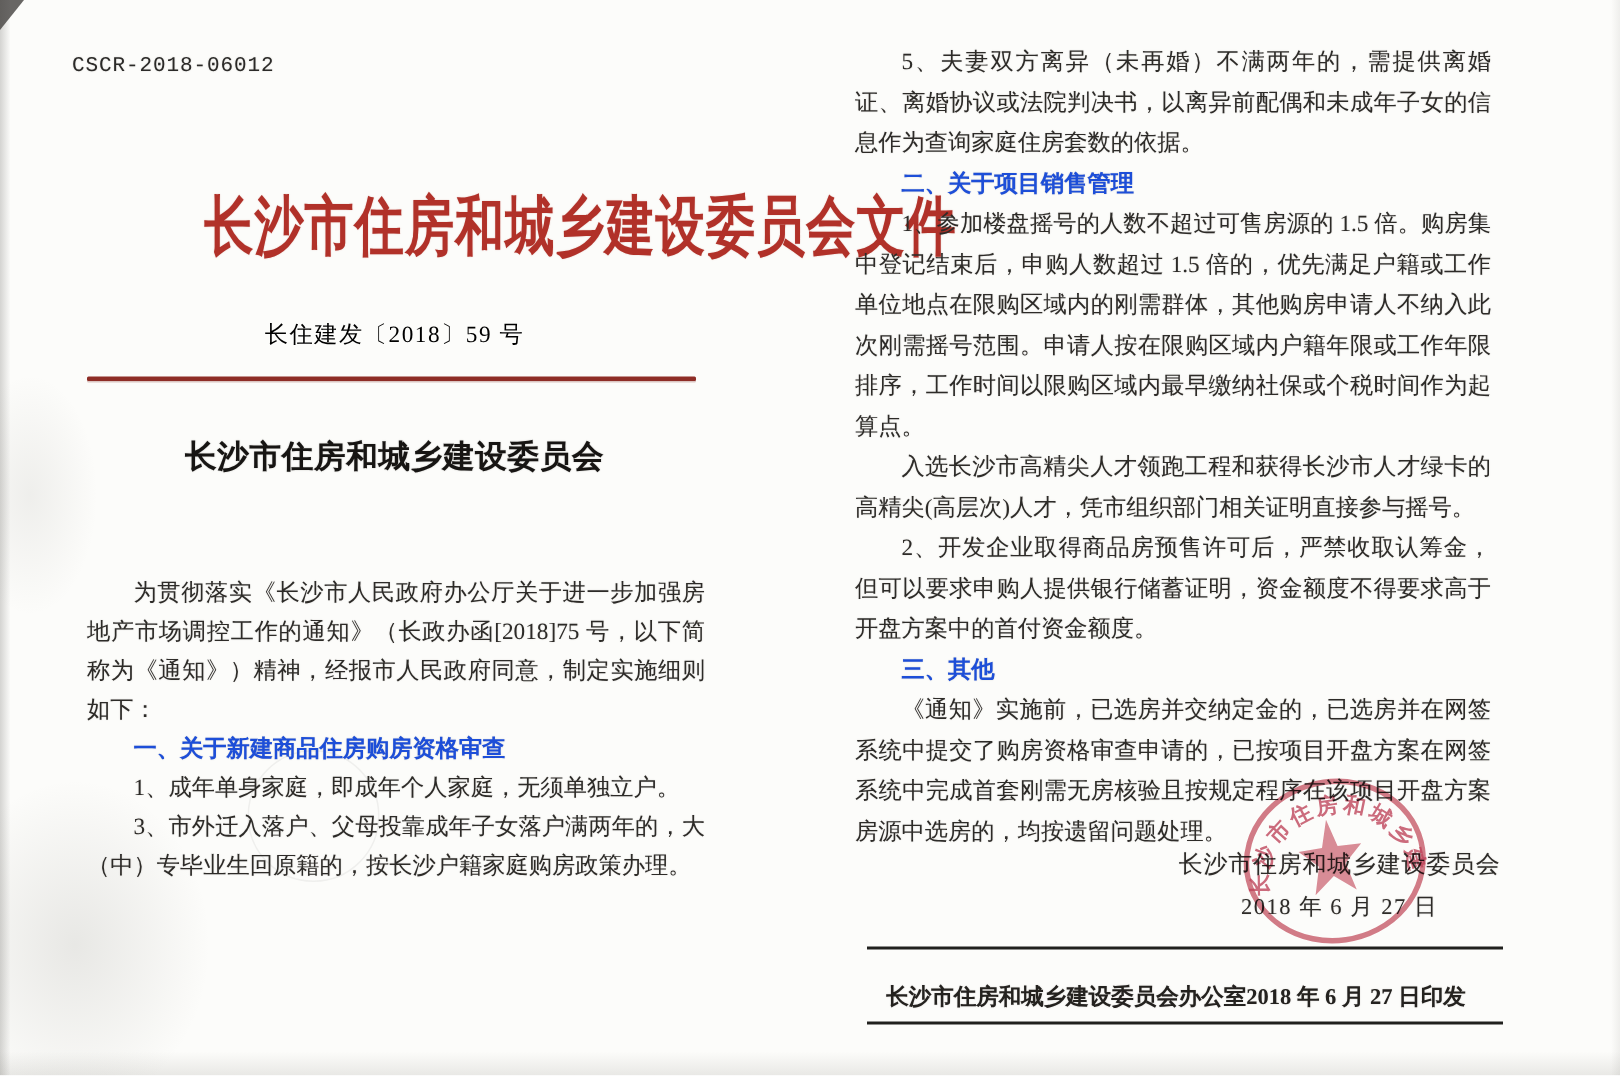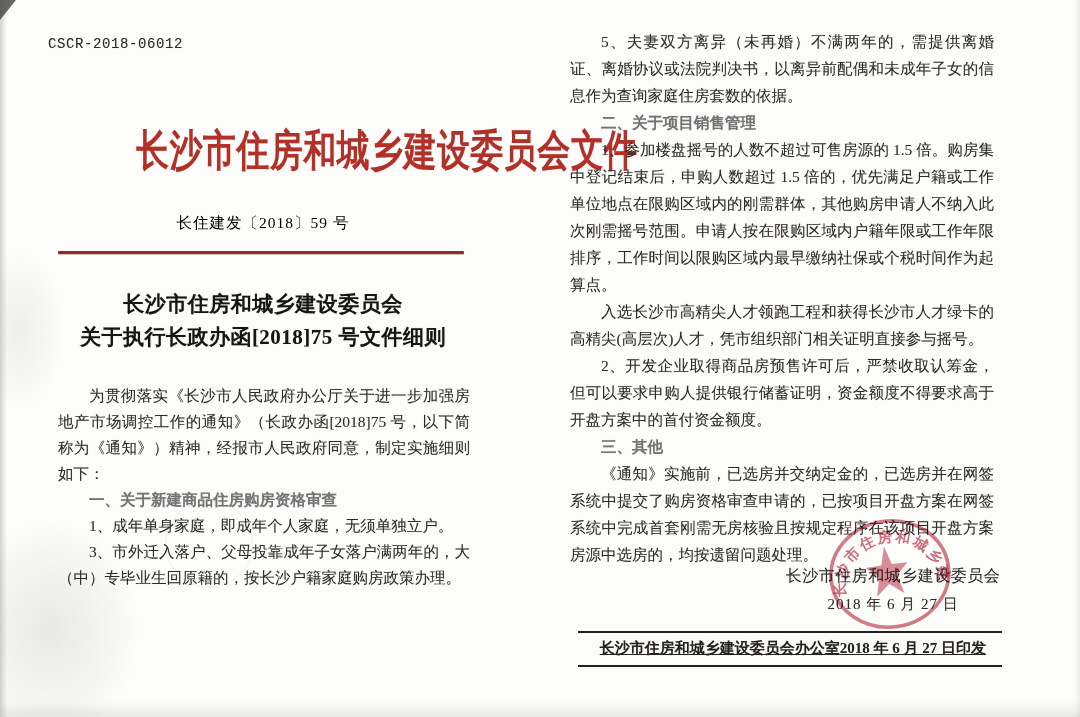--- a/index.html
+++ b/index.html
@@ -44,42 +44,41 @@
     text-shadow:0 0 1px rgba(40,35,30,.3);
   }
   .body-col{
     position:absolute;
     font-size:15.5px;text-align:justify;
     text-shadow:0 0 1px rgba(60,50,45,.22);
   }
   .body-left{left:58px;top:383px;width:412px;line-height:26px;}
   .body-right{left:570px;top:28px;width:424px;line-height:27px;}
   .body-col p{margin:0;text-indent:2em;}
-  .body-col p.heading{font-weight:bold;color:#737373;}
+  .body-col p.heading{font-weight:bold;color:#1d4ed8;}
   
   .signature{
     position:absolute;left:783px;top:566px;width:220px;
     text-align:center;
     text-shadow:0 0 1px rgba(60,50,45,.22);
   }
   .signature .org{font-size:16px;letter-spacing:.5px;}
   .signature .date{font-size:15px;margin-top:8px;letter-spacing:1px;}
   .seal{
     position:absolute;left:826px;top:517px;width:128px;height:116px;
     mix-blend-mode:multiply;
     transform:rotate(-8deg);
   }
   .footer{position:absolute;left:578px;top:631px;width:424px;}
   .footer .rule{height:2px;background:#20201e;}
   .footer .row{
-    display:flex;justify-content:flex-end;align-items:center;
-    padding:6px 2px 7px 4px;
+    display:flex;justify-content:center;align-items:center;
+    padding:22px 2px 7px 4px;
     font-size:15px;font-weight:bold;color:#24221f;
     text-shadow:0 0 1px rgba(60,50,45,.22);
-    text-decoration:underline;
   }
   .footer .row .right{padding-right:14px;}
   
   .corner-tl{
     position:absolute;left:0;top:0;width:16px;height:20px;
     background:#4e4c49;
     clip-path:polygon(0 0,100% 0,0 100%);
     opacity:.85;filter:blur(.5px);
   }
   .edge-left{
@@ -125,21 +124,20 @@
   <div class="letterhead">
     <span style="color:#b13129">长沙市住房和城乡建设委员会文件</span>
   </div>
 
   <div class="doc-number">长住建发〔2018〕59 号</div>
 
   <div class="red-rule" style="background:#8e2d26"></div>
 
   <div class="doc-title">
     <div>长沙市住房和城乡建设委员会</div>
-    <div>关于执行长政办函[2018]75 号文件细则</div>
   </div>
 
   <div class="body-col body-left">
     <p>为贯彻落实《长沙市人民政府办公厅关于进一步加强房地产市场调控工作的通知》（长政办函[2018]75 号，以下简称为《通知》）精神，经报市人民政府同意，制定实施细则如下：</p>
     <p class="heading">一、关于新建商品住房购房资格审查</p>
     <p>1、成年单身家庭，即成年个人家庭，无须单独立户。</p>
     <p>3、市外迁入落户、父母投靠成年子女落户满两年的，大（中）专毕业生回原籍的，按长沙户籍家庭购房政策办理。</p>
   </div>
 
   <div class="body-col body-right">

